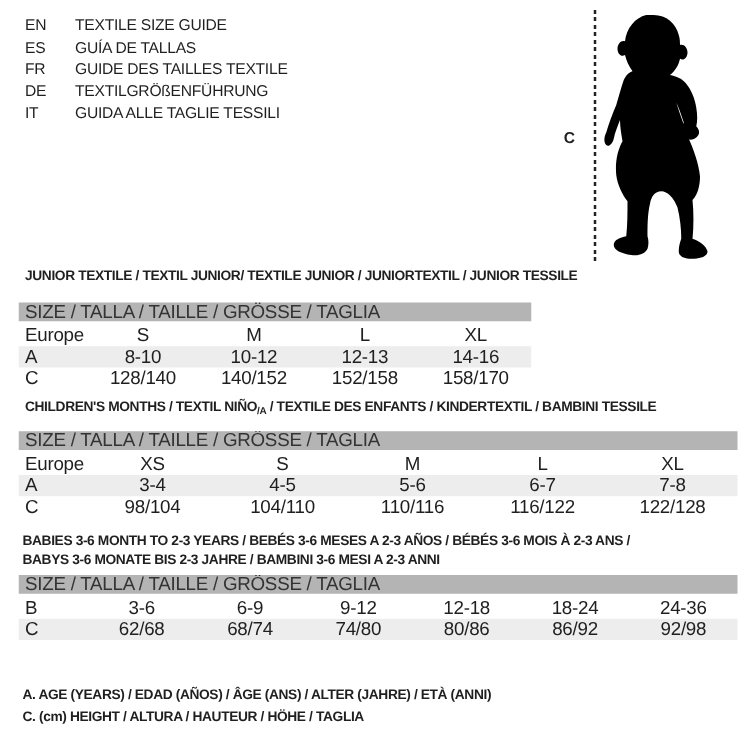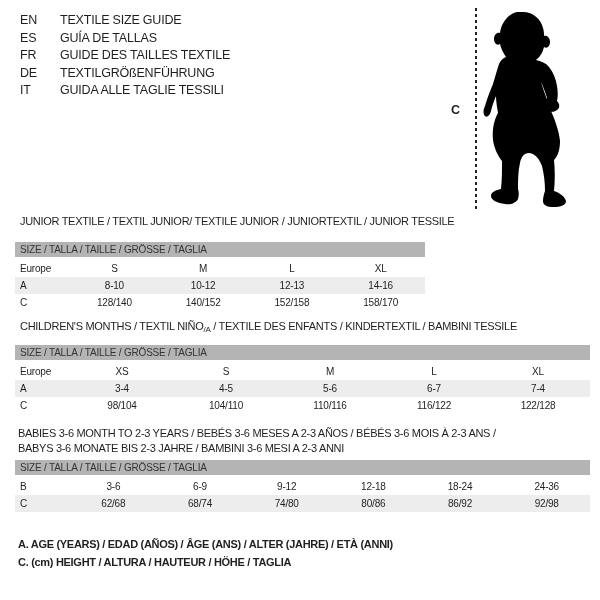--- a/index.html
+++ b/index.html
@@ -28,44 +28,44 @@
   
   .dash-line{
     left:475px;top:8px;width:2px;height:204px;
     background-image:repeating-linear-gradient(to bottom,#222 0 3px,transparent 3px 6px);
   }
   .measure-c{left:451px;top:103px;font-weight:bold;font-size:12.5px}
   .fig-svg{left:483px;top:2px}
   .fig-svg path{fill:var(--silhouette)}
 
   
-  .sec-title{font-size:11px;font-weight:normal;letter-spacing:-0.3px;white-space:nowrap;line-height:15px}
+  .sec-title{font-size:11px;font-weight:bold;letter-spacing:-0.3px;white-space:nowrap;line-height:15px}
   .sec-title .sub{font-size:8px;vertical-align:-2px}
   .h1{left:20px;top:214px}
   .h2{left:20px;top:319px}
   .h3{left:18px;top:426px}
 
   
-  .size-table{font-size:10px;letter-spacing:-0.2px}
+  .size-table{font-size:15px;letter-spacing:-0.2px}
   .tbl1{left:15px;top:242px;width:410px}
   .tbl2{left:15px;top:345px;width:575px}
   .tbl3{left:15px;top:460px;width:575px}
   .t-header{
     background:var(--table-header-bg);
     height:15px;line-height:15px;
     padding-left:5px;margin-bottom:3px;color:#333;
     white-space:nowrap;overflow:hidden;
   }
   .t-row{display:flex;height:17px;line-height:17px}
   .t-row.alt{background:var(--table-alt-row-bg)}
   .t-label{width:55px;padding-left:5px}
   .t-cell{flex:1;text-align:center}
 
   
-  .footnotes{left:18px;top:536px}
+  .footnotes{left:18px;top:548px}
   .footnote-line{font-size:11px;font-weight:bold;letter-spacing:-0.3px;line-height:17.5px;white-space:nowrap}
 </style>
 </head>
 <body>
 
 <div class="abs lang-block">
   <div class="lang-row">
     <span class="lang-code">EN</span>
     <span class="lang-label">TEXTILE SIZE GUIDE</span>
   </div>
@@ -153,21 +153,21 @@
     <span class="t-cell">M</span>
     <span class="t-cell">L</span>
     <span class="t-cell">XL</span>
   </div>
   <div class="t-row alt">
     <span class="t-label">A</span>
     <span class="t-cell">3-4</span>
     <span class="t-cell">4-5</span>
     <span class="t-cell">5-6</span>
     <span class="t-cell">6-7</span>
-    <span class="t-cell">7-4</span>
+    <span class="t-cell">7-8</span>
   </div>
   <div class="t-row">
     <span class="t-label">C</span>
     <span class="t-cell">98/104</span>
     <span class="t-cell">104/110</span>
     <span class="t-cell">110/116</span>
     <span class="t-cell">116/122</span>
     <span class="t-cell">122/128</span>
   </div>
 </div>

